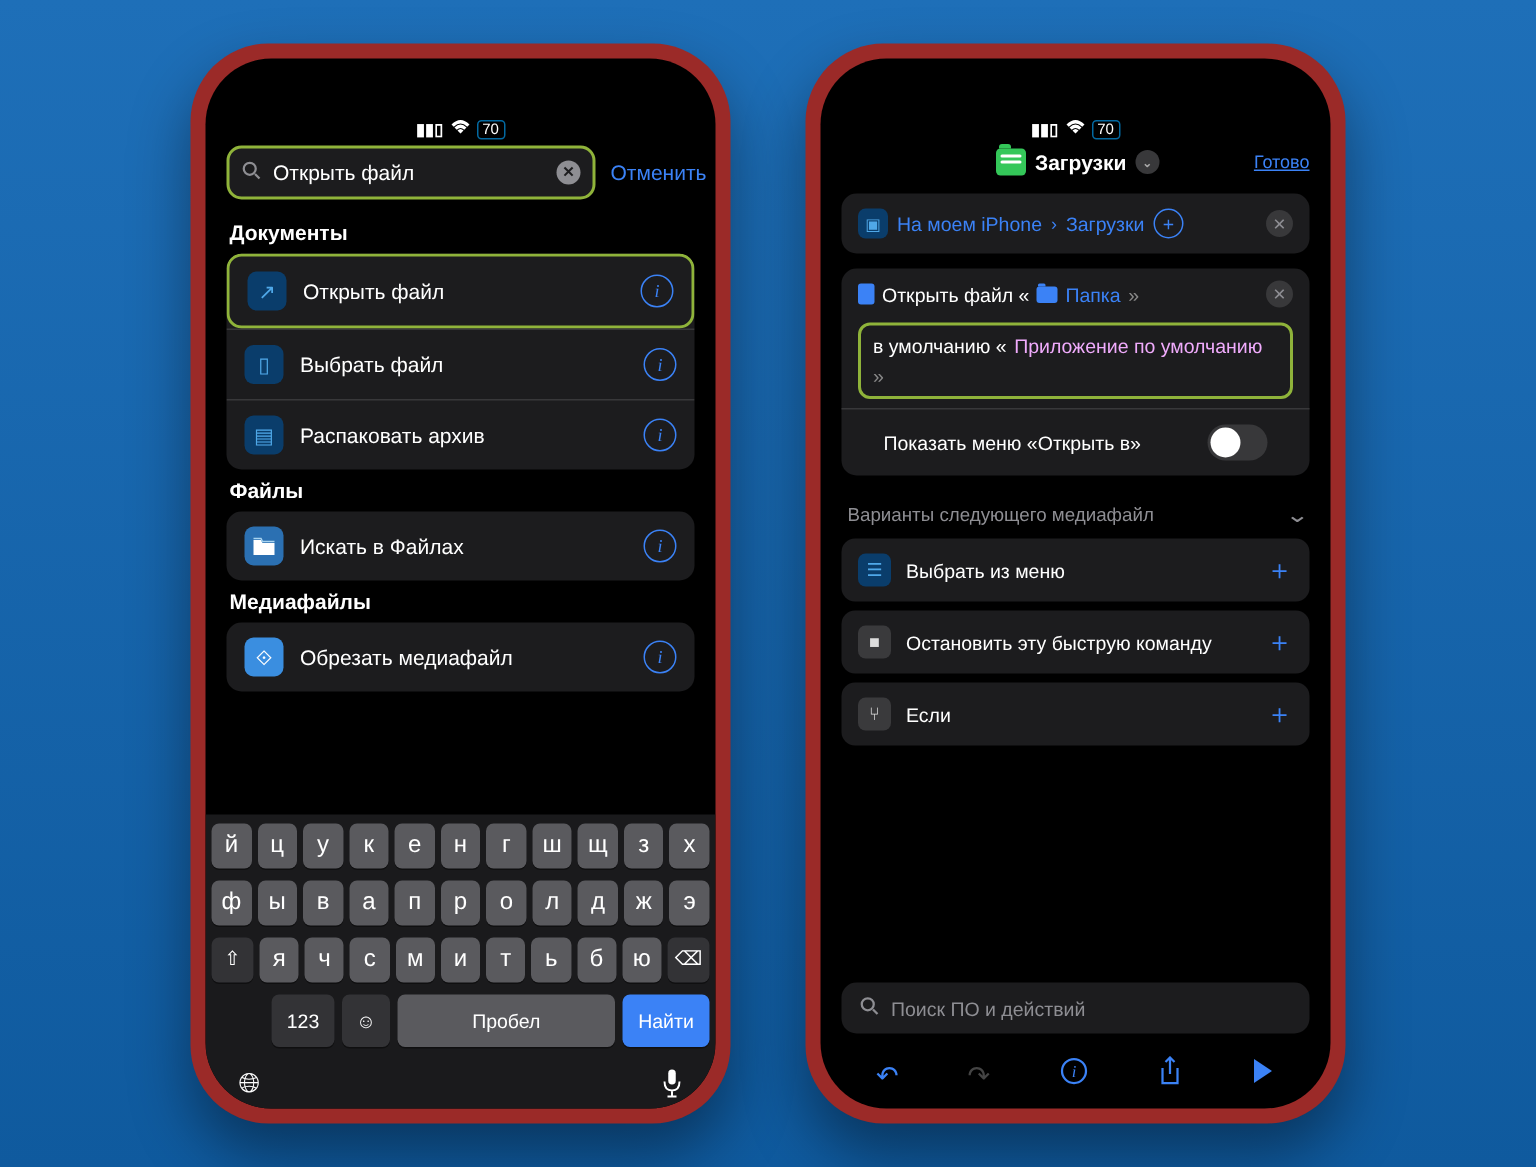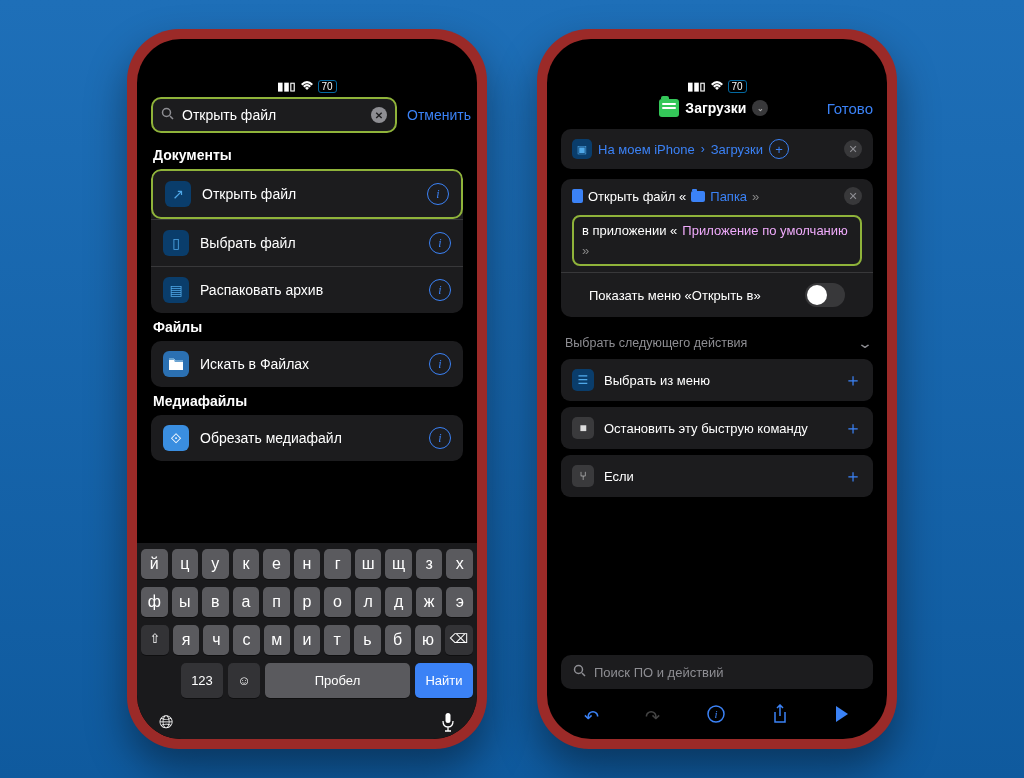--- a/index.html
+++ b/index.html
@@ -218,21 +218,21 @@
     display: flex;
     align-items: center;
     justify-content: space-between;
     padding: 6px 0 12px;
   }
   .header-title { display:flex; align-items:center; gap:6px; color:#fff; font-size:14px; font-weight:600;}
   .folder-green { width:20px; height:18px; background:#34c759; border-radius:3px; position:relative;}
   .folder-green::before { content:""; position:absolute; top:-3px; left:2px; width:8px; height:3px; background:#34c759; border-radius:2px 2px 0 0;}
   .folder-green::after { content:""; position:absolute; top:4px; left:3px; right:3px; height:2px; background:#fff; border-radius:1px; box-shadow: 0 4px 0 #fff;}
   .chev-badge { width:16px; height:16px; background:#38383a; border-radius:50%; display:flex; align-items:center; justify-content:center; font-size:8px; color:#aaa;}
-  .done-btn { color:#3b82f6; font-size:15px; font-weight:500;}
+  .done-btn { color:#3b82f6; font-size:12px; font-weight:500;text-decoration:underline;}
 
   .action-card {
     background: #1c1c1e;
     border-radius: 10px;
     margin-bottom: 10px;
   }
 
   .breadcrumb-row {
     display:flex; align-items:center; gap:6px;
     padding: 10px 11px;
@@ -514,34 +514,34 @@
           <div class="action-text-row">
             <span class="doc-tiny"></span>
             <span>Открыть файл «</span>
             <span class="folder-tiny"></span>
             <span class="param-link">Папка</span>
             <span class="quote">»</span>
             <span class="bc-close" style="margin-left:auto">✕</span>
           </div>
           <div class="highlighted-box">
             <div class="action-text-row" style="padding:0">
-              <span>в приложении «</span>
+              <span>в умолчанию «</span>
               <span class="param-placeholder">Приложение по умолчанию</span>
               <span class="quote">»</span>
             </div>
           </div>
         </div>
         <div class="toggle-row">
           <span>Показать меню «Открыть в»</span>
           <div class="toggle"></div>
         </div>
       </div>
 
       <div class="next-header">
-        <span>Выбрать следующего действия</span>
+        <span>Варианты следующего медиафайл</span>
         <span class="next-chev">⌄</span>
       </div>
 
       <div class="next-list">
         <div class="next-item">
           <div class="next-icon">☰</div>
           <span>Выбрать из меню</span>
           <span class="plus-icon">＋</span>
         </div>
         <div class="next-item">

